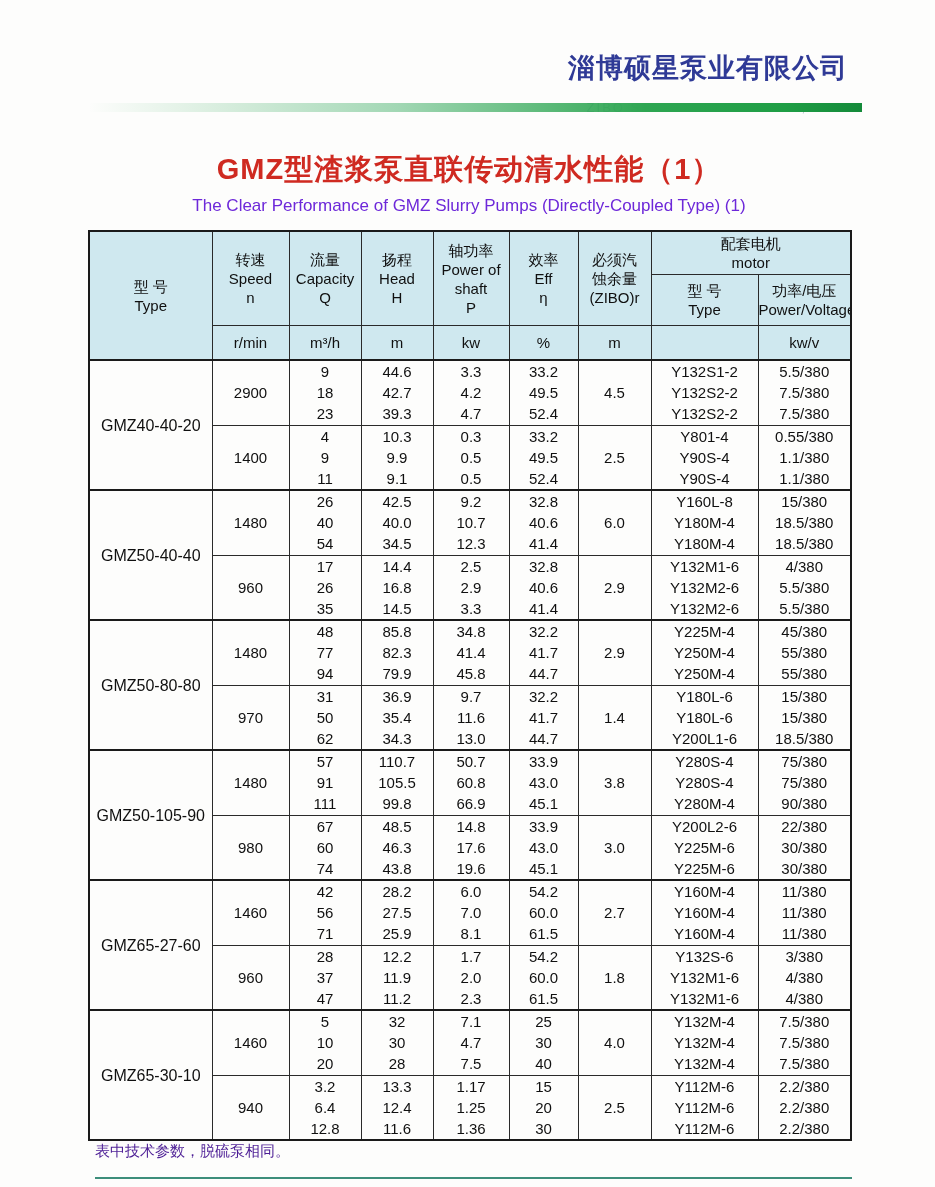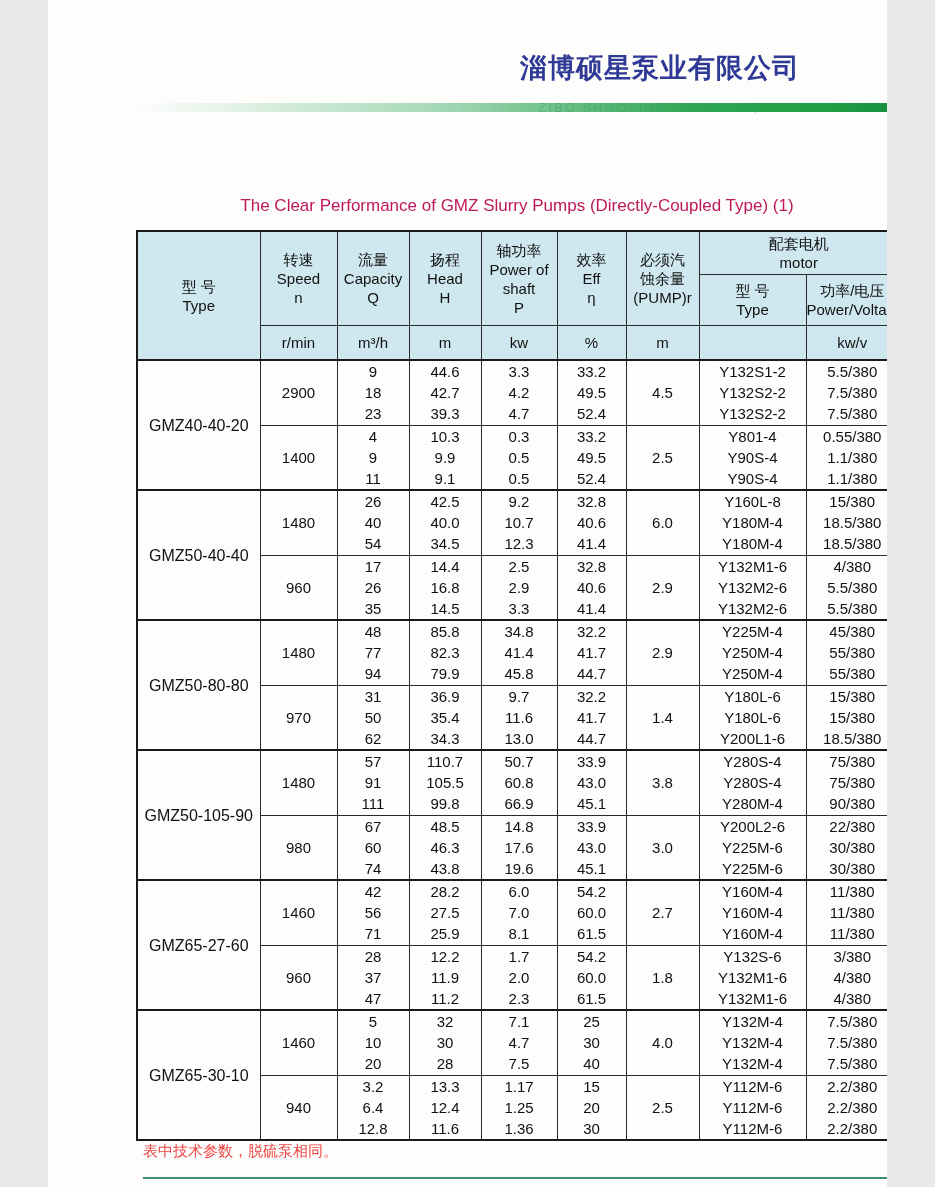--- a/index.html
+++ b/index.html
@@ -1,37 +1,37 @@
 <!DOCTYPE html>
 <html><head>
 <meta charset="utf-8">
 <style>
   html,body{margin:0;padding:0;background:#e9e9e9;}
   .page{
-    position:relative;width:839px;height:1187px;margin:0 auto;
+    position:relative;width:935px;height:1187px;margin:0 auto;
     background:#fdfdfc;overflow:hidden;
     font-family:"Liberation Sans","DejaVu Sans",sans-serif;color:#111;
   }
   
   .company{position:absolute;top:50px;right:87px;text-align:right;}
   .company-zh{font-size:27px;font-weight:bold;color:#2f3a96;letter-spacing:1px;}
   .company-en{font-size:13px;color:#a7b4c8;letter-spacing:2px;margin-top:14px;}
   .green-bar{
     position:absolute;left:88px;top:103px;width:774px;height:9px;
     background:linear-gradient(90deg,rgba(46,166,82,0) 0%,rgba(46,166,82,0.12) 12%,
       rgba(87,184,121,0.55) 40%,#2ea652 72%,#1f9e45 90%,#148a3a 100%);
   }
   
   .title-zh{
     position:absolute;left:88px;top:150px;width:762px;text-align:center;
     font-size:29px;font-weight:bold;color:#cf2a21;letter-spacing:1px;
   }
   .title-en{
     position:absolute;left:60px;top:196px;width:818px;text-align:center;
-    font-size:17px;color:#be185d;
+    font-size:17px;color:#6d28d9;
   }
   
   table.perf{
     position:absolute;left:88px;top:230px;width:762px;
     border-collapse:collapse;table-layout:fixed;
     font-size:15px;color:#101010;
   }
   table.perf th,table.perf td{
     border:1px solid #2a2a2a;text-align:center;vertical-align:middle;
     padding:0;overflow:hidden;
@@ -40,34 +40,35 @@
   thead th{background:#cfe8ef;font-weight:normal;line-height:19px;}
   thead tr.h1 th{height:42px;}
   thead tr.h2 th{height:50px;}
   thead tr.units th{height:33px;}
   tbody td{background:#fdfdfc;line-height:21px;}
   tbody tr{height:65px;}
   tbody tr.model-start td{border-top:2px solid #1a1a1a;}
   td.model-cell{text-align:left;padding-left:2px;font-size:16px;letter-spacing:0;}
   .hl{display:block;line-height:19px;}
   
-  .footnote{position:absolute;left:95px;top:1142px;font-size:15px;color:#ef4444;}
+  .footnote{position:absolute;left:95px;top:1142px;font-size:15px;color:#4c1d95;}
   .bottom-line{position:absolute;left:95px;top:1177px;width:757px;height:2px;background:#3d8e7b;}
 </style>
 </head>
 <body>
 
 <div class="page">
 
   <div class="company">
     <div class="company-zh">淄博硕星泵业有限公司</div>
     <div class="company-en">ZIBO SHUOXING PUMP CO., LTD.</div>
   </div>
   <div class="green-bar"></div>
 
+  <div class="title-zh">GMZ型渣浆泵直联传动清水性能（1）</div>
   <div class="title-en">The Clear Performance of GMZ Slurry Pumps (Directly-Coupled Type) (1)</div>
 
   <table class="perf">
     <colgroup>
       <col style="width:123px">
         <col style="width:77px">
         <col style="width:72px">
       <col style="width:72px">
         <col style="width:76px">
         <col style="width:69px">
@@ -103,21 +104,21 @@
           <span class="hl">P</span>
         </th>
         <th rowspan="2">
           <span class="hl">效率</span>
           <span class="hl">Eff</span>
           <span class="hl">η</span>
         </th>
         <th rowspan="2">
           <span class="hl">必须汽</span>
           <span class="hl">蚀余量</span>
-          <span class="hl">(PUMP)r</span>
+          <span class="hl">(ZIBO)r</span>
         </th>
         <th colspan="2">
           <span class="hl">配套电机</span>
           <span class="hl">motor</span>
         </th>
       </tr>
       <tr class="h2">
         <th>
           <span class="hl">型  号</span>
           <span class="hl">Type</span>

